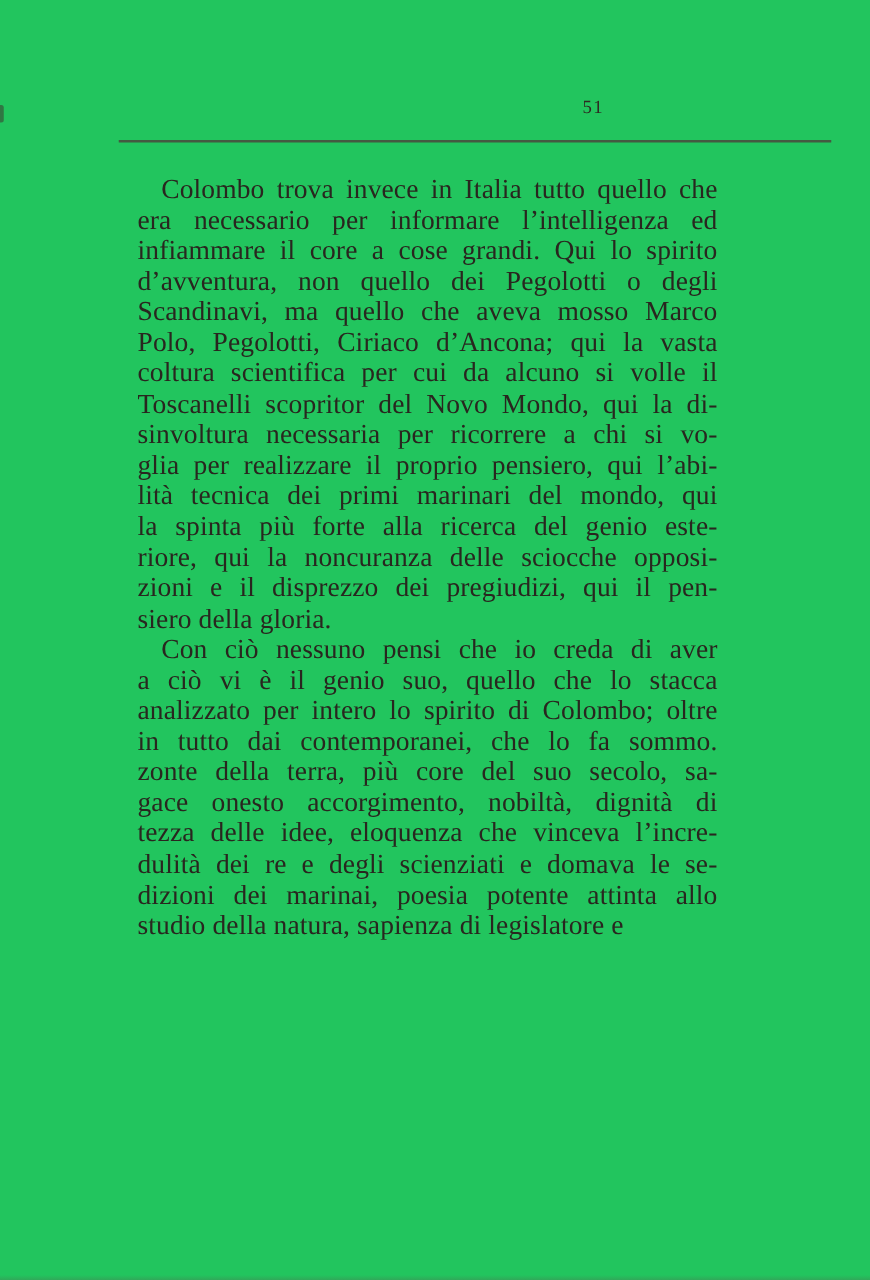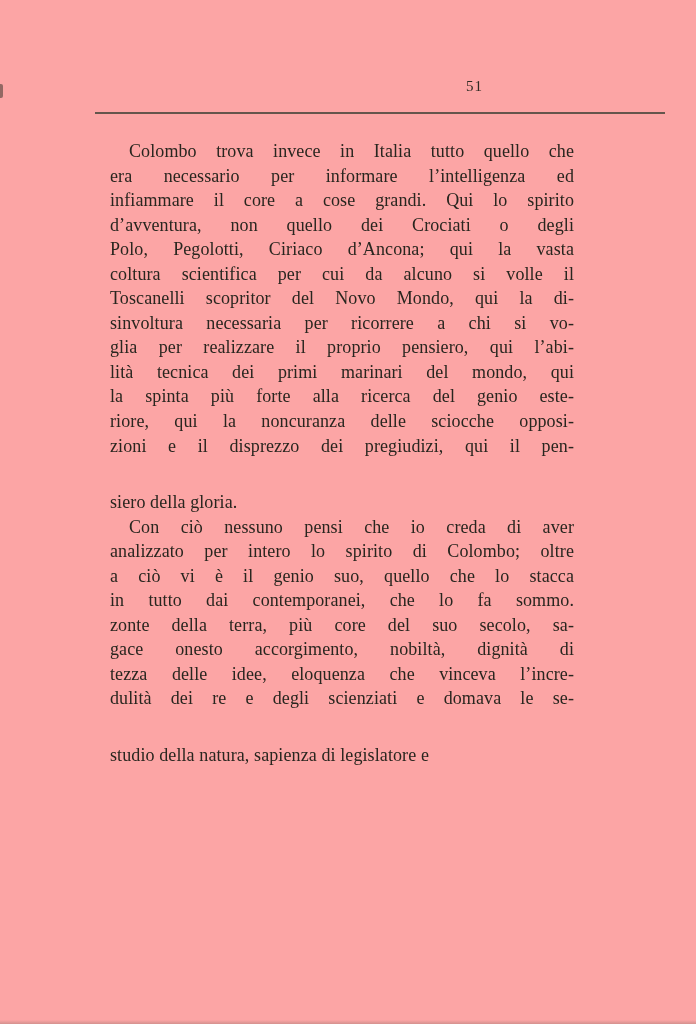--- a/index.html
+++ b/index.html
@@ -31,32 +31,32 @@
     width: 570px;
     height: 2px;
     background: #4a463c;
     opacity: 0.85;
   }
   .text-block {
     position: absolute;
     top: 139px;
     left: 110px;
     width: 464px;
-    font-size: 18px;
+    font-size: 22px;
     line-height: 24.55px;
     letter-spacing: 0.1px;
   }
   .paragraph { margin: 0; }
   .line {
     text-align: justify;
     text-align-last: justify;
     white-space: normal;
   }
   .paragraph .line.first { text-indent: 19px; }
-  .paragraph .line.last  { text-align-last: left; margin-top: 32px; }
+  .paragraph .line.last  { text-align-last: left; }
   
   .edge-tick {
     position: absolute;
     left: 0;
     top: 84px;
     width: 3px;
     height: 14px;
     background: rgba(60, 55, 45, 0.55);
     border-radius: 0 2px 2px 0;
   }
@@ -65,47 +65,49 @@
     left: 0;
     bottom: 0;
     width: 100%;
     height: 4px;
     background: linear-gradient(to bottom, rgba(0,0,0,0), rgba(90,85,75,0.25));
   }
 </style>
 </head>
 <body>
 
-<div class="page" style="background: #fca5a5; color: rgb(41, 38, 31);">
+<div class="page" style="background: #22c55e; color: rgb(41, 38, 31);">
   <div class="edge-tick"></div>
   <div class="pagenum">51</div>
   <div class="rule" style="background: rgb(74, 70, 60);"></div>
   <div class="text-block">
       <div class="paragraph">
         <div class="line first">Colombo trova invece in Italia tutto quello che</div>
         <div class="line">era necessario per informare l’intelligenza ed</div>
         <div class="line">infiammare il core a cose grandi. Qui lo spirito</div>
-        <div class="line">d’avventura, non quello dei Crociati o degli</div>
+        <div class="line">d’avventura, non quello dei Pegolotti o degli</div>
+        <div class="line">Scandinavi, ma quello che aveva mosso Marco</div>
         <div class="line">Polo, Pegolotti, Ciriaco d’Ancona; qui la vasta</div>
         <div class="line">coltura scientifica per cui da alcuno si volle il</div>
         <div class="line">Toscanelli scopritor del Novo Mondo, qui la di-</div>
         <div class="line">sinvoltura necessaria per ricorrere a chi si vo-</div>
         <div class="line">glia per realizzare il proprio pensiero, qui l’abi-</div>
         <div class="line">lità tecnica dei primi marinari del mondo, qui</div>
         <div class="line">la spinta più forte alla ricerca del genio este-</div>
         <div class="line">riore, qui la noncuranza delle sciocche opposi-</div>
         <div class="line">zioni e il disprezzo dei pregiudizi, qui il pen-</div>
         <div class="line last">siero della gloria.</div>
       </div>
       <div class="paragraph">
         <div class="line first">Con ciò nessuno pensi che io creda di aver</div>
+        <div class="line">a ciò vi è il genio suo, quello che lo stacca</div>
         <div class="line">analizzato per intero lo spirito di Colombo; oltre</div>
-        <div class="line">a ciò vi è il genio suo, quello che lo stacca</div>
         <div class="line">in tutto dai contemporanei, che lo fa sommo.</div>
         <div class="line">zonte della terra, più core del suo secolo, sa-</div>
         <div class="line">gace onesto accorgimento, nobiltà, dignità di</div>
         <div class="line">tezza delle idee, eloquenza che vinceva l’incre-</div>
         <div class="line">dulità dei re e degli scienziati e domava le se-</div>
+        <div class="line">dizioni dei marinai, poesia potente attinta allo</div>
         <div class="line last">studio della natura, sapienza di legislatore e</div>
       </div>
     </div>
   <div class="bottom-edge"></div>
 </div>
 
 </body></html>

